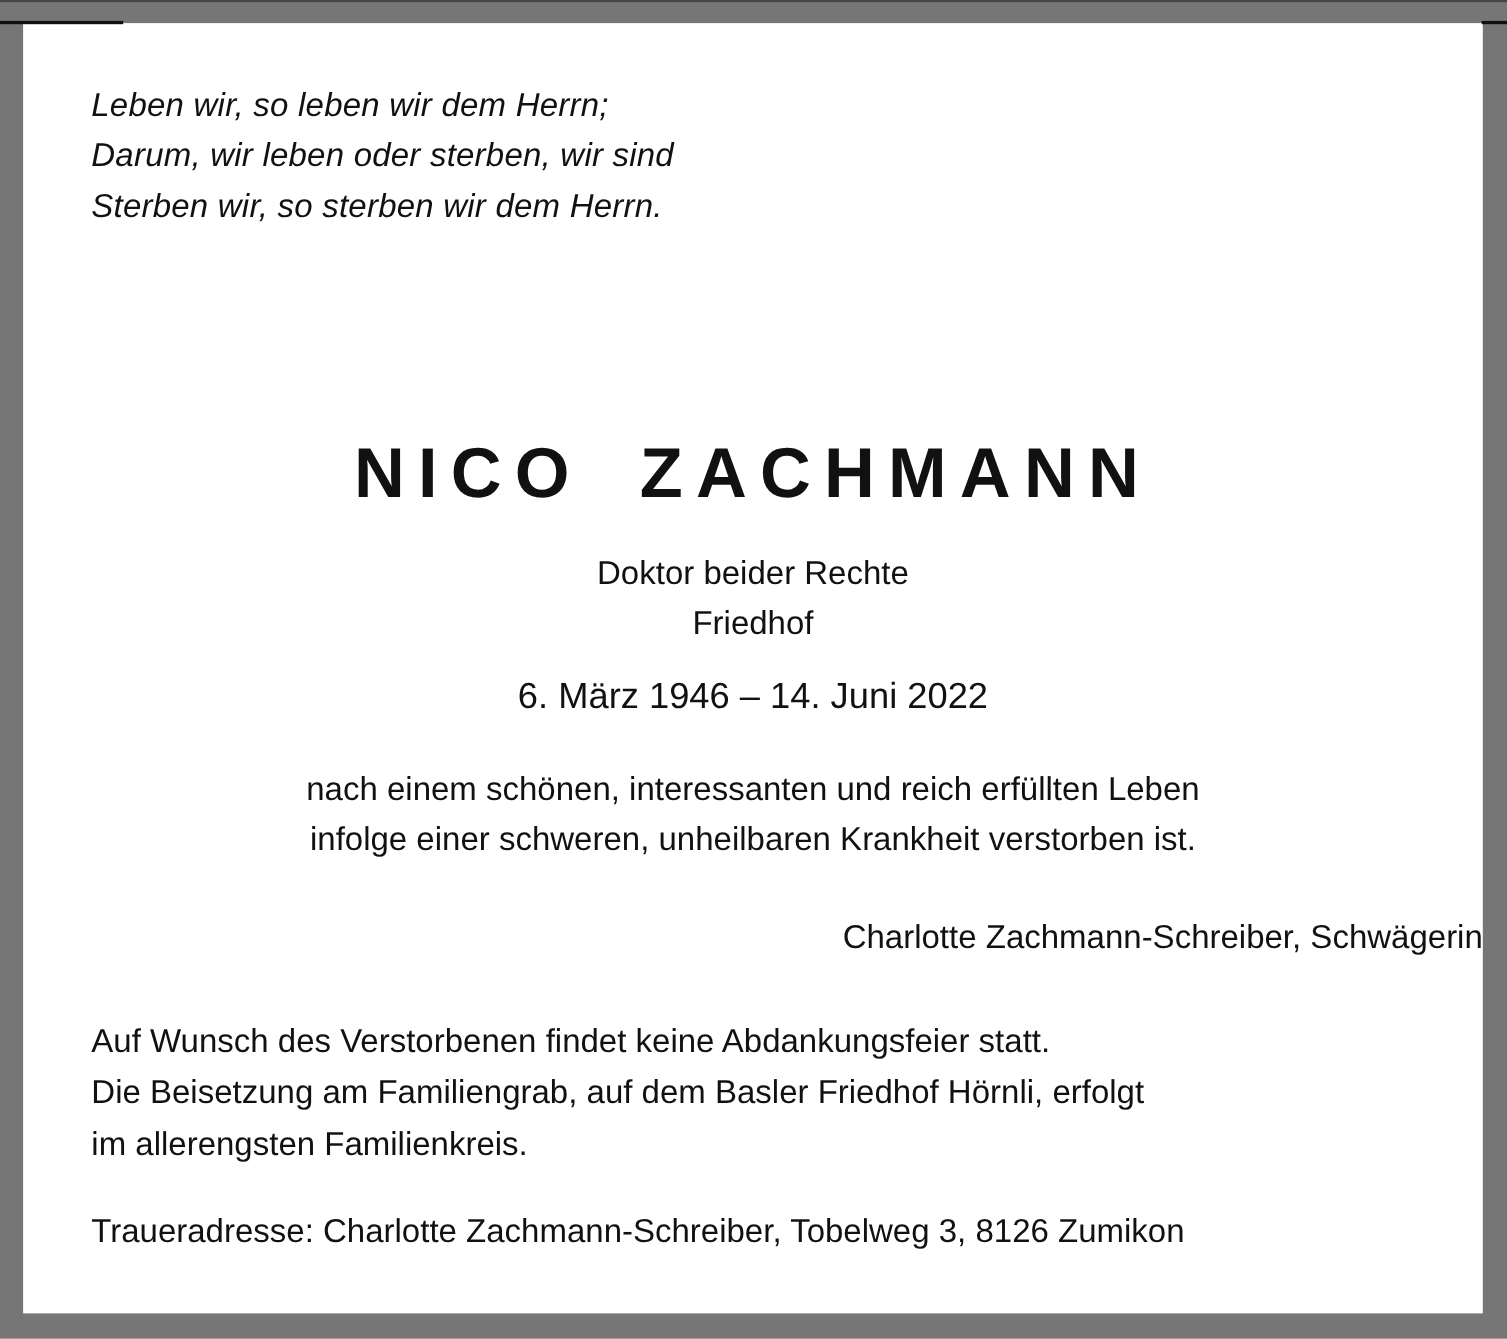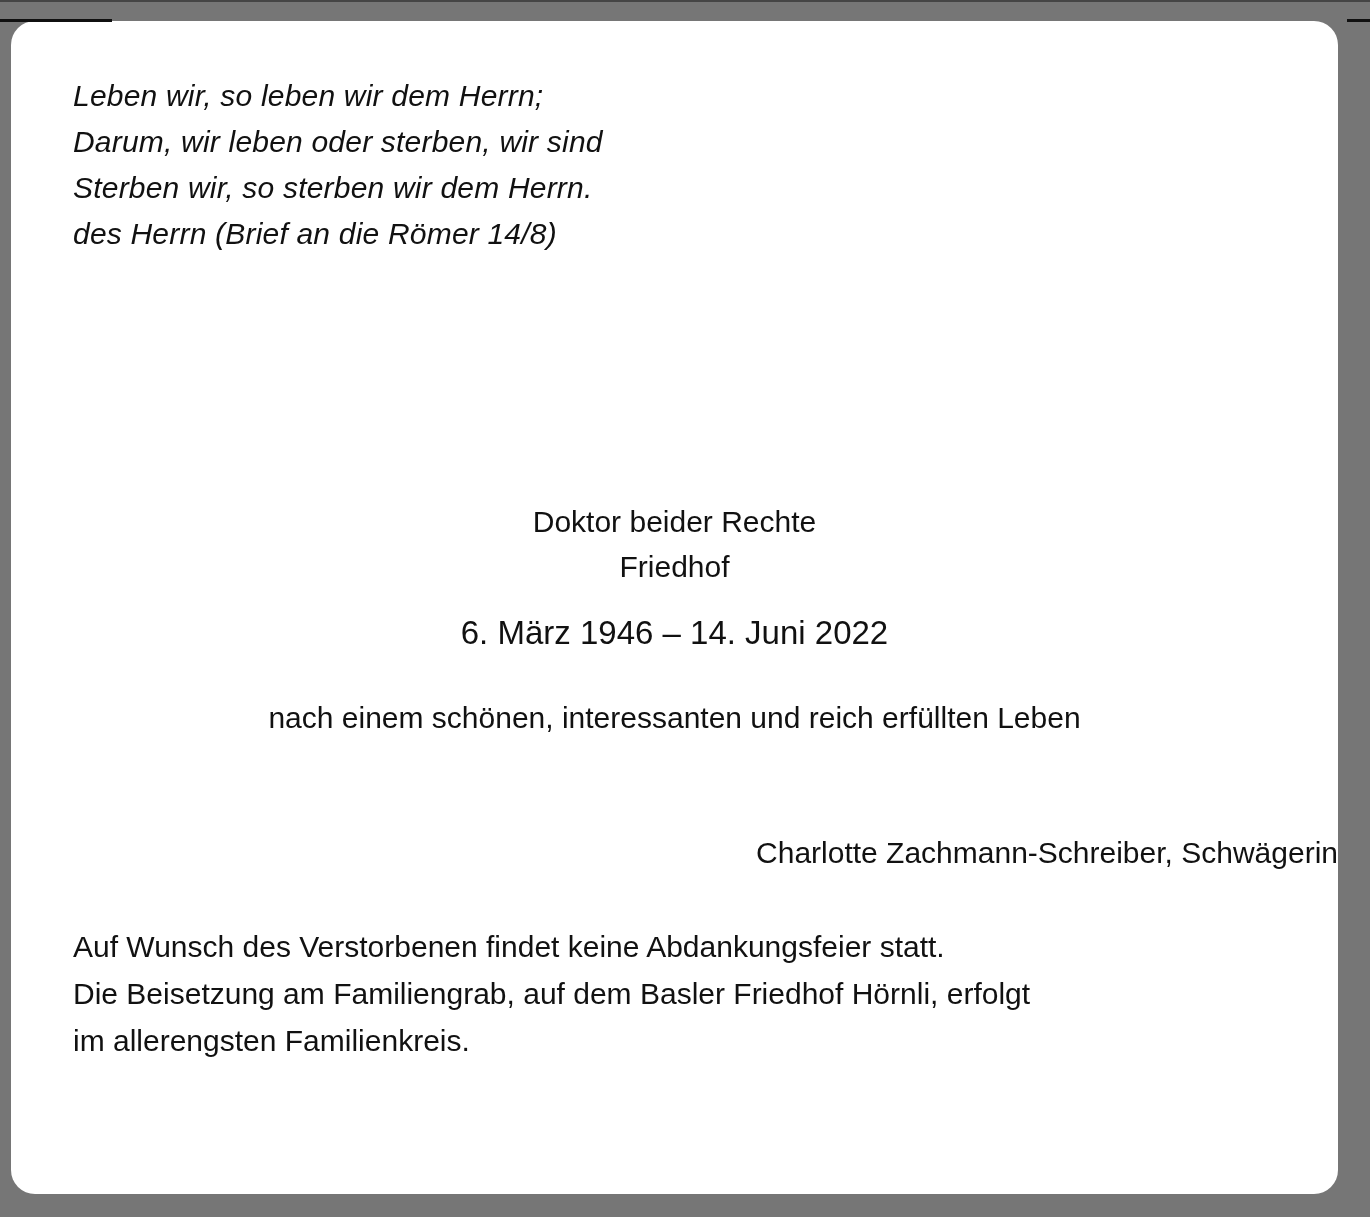--- a/index.html
+++ b/index.html
@@ -16,24 +16,23 @@
     color: #111111;
   }
   .top-edge {
     position: absolute;
     left: 0; top: 0;
     width: 100%; height: 2px;
     background: #454545;
   }
   .page {
     position: absolute;
-    left: 11px; top: 21px;
+    left: 21px; top: 21px;
     width: 1327px; height: 1173px;
     background: #ffffff;
-    border-radius: 24px;
   }
   .frame-seg {
     position: absolute;
     height: 3px;
     background: #101010;
   }
   .frame-seg.tl { left: 0; top: 19px; width: 112px; }
   .frame-seg.tr { left: 1347px; top: 19px; width: 23px; }
 
   .block { position: absolute; }
@@ -98,42 +97,44 @@
 
 <div class="canvas">
   <div class="top-edge"></div>
 
   <div class="page">
 
     <div class="block quote leftcol">
       <div>Leben wir, so leben wir dem Herrn;</div>
       <div>Darum, wir leben oder sterben, wir sind</div>
       <div>Sterben wir, so sterben wir dem Herrn.</div>
-      <div>des Herrn (Brief an die Römer 14/8)</div>
     </div>
 
 
+    <div class="block deceased-name centered">NICO ZACHMANN</div>
 
     <div class="block titles centered">
       <div>Doktor beider Rechte</div>
       <div>Friedhof</div>
     </div>
 
     <div class="block dates centered">6. März 1946 – 14. Juni 2022</div>
 
     <div class="block death-par centered">
       <div>nach einem schönen, interessanten und reich erfüllten Leben</div>
+      <div>infolge einer schweren, unheilbaren Krankheit verstorben ist.</div>
     </div>
 
     <div class="block mourner centered">Charlotte Zachmann-Schreiber, Schwägerin</div>
 
     <div class="block funeral-par leftcol">
       <div>Auf Wunsch des Verstorbenen findet keine Abdankungsfeier statt.</div>
       <div>Die Beisetzung am Familiengrab, auf dem Basler Friedhof Hörnli, erfolgt</div>
       <div>im allerengsten Familienkreis.</div>
     </div>
 
+    <div class="block address leftcol">Traueradresse: Charlotte Zachmann-Schreiber, Tobelweg 3, 8126 Zumikon</div>
 
   </div>
 
   <div class="frame-seg tl"></div>
   <div class="frame-seg tr"></div>
 </div>
 
 </body></html>

